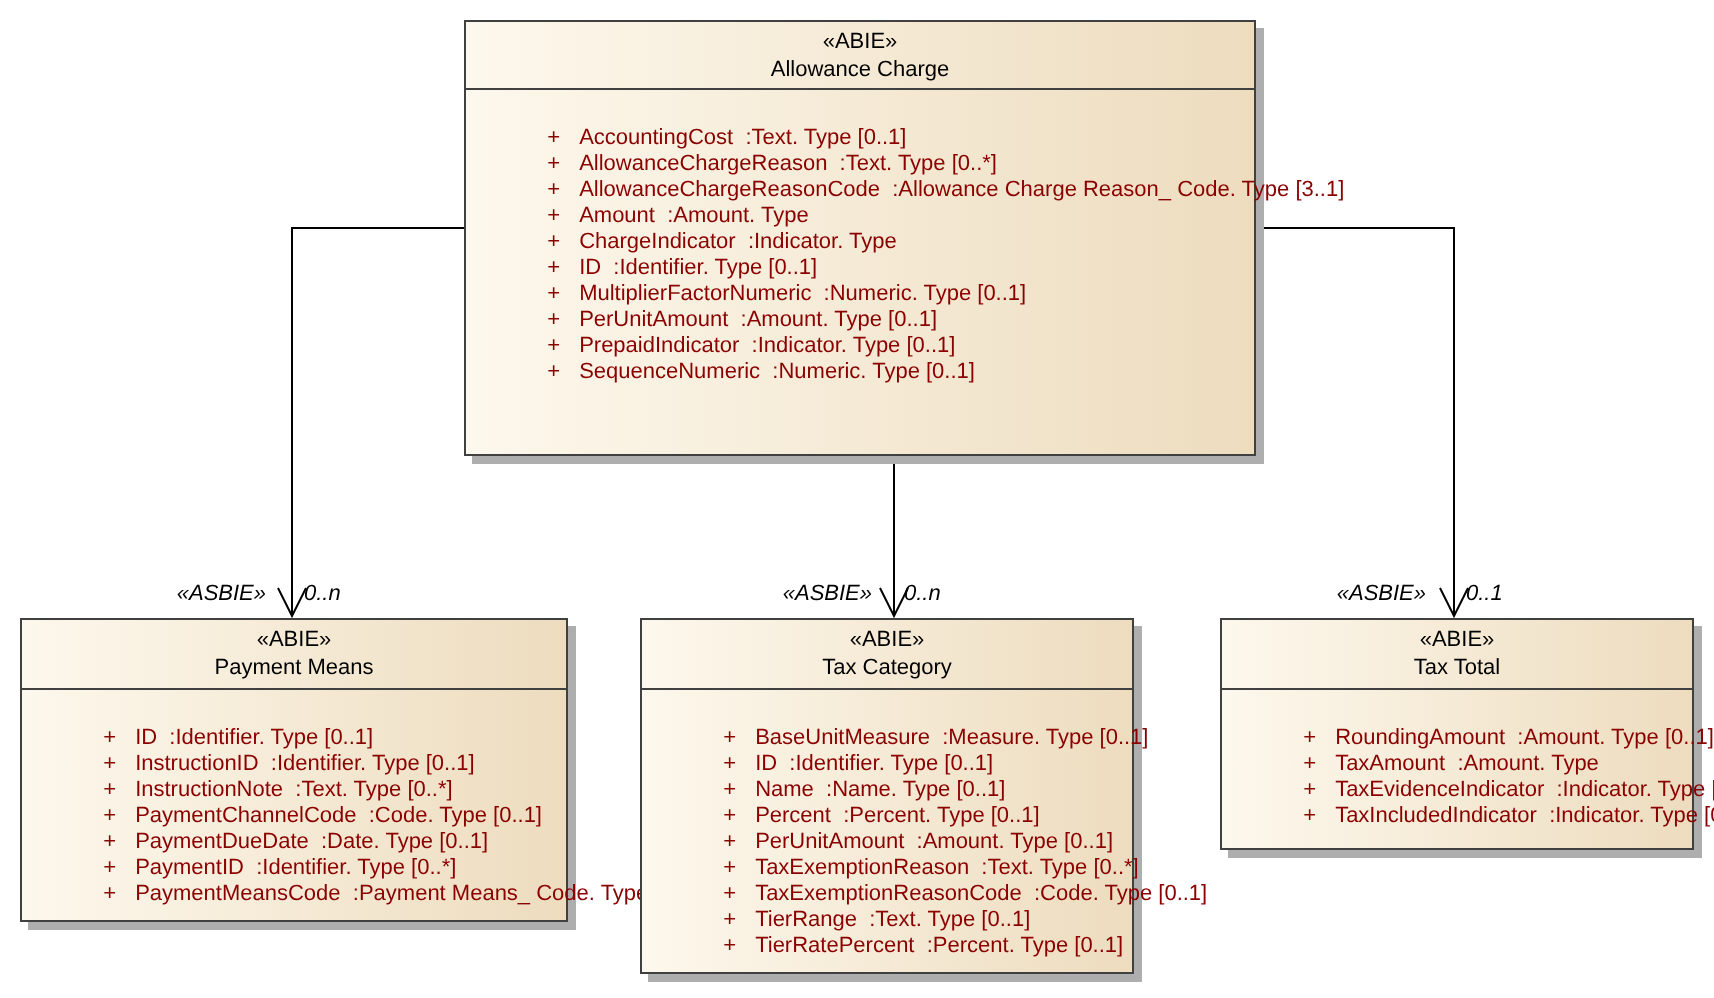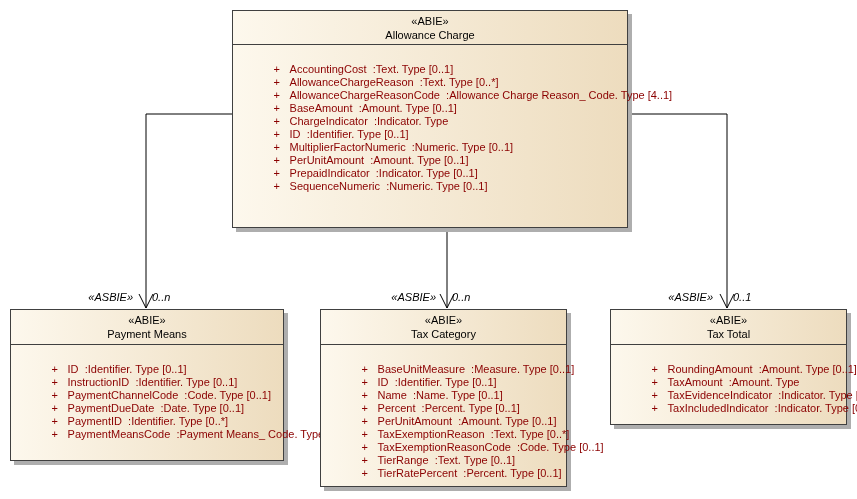--- a/index.html
+++ b/index.html
@@ -88,27 +88,27 @@
         <div class="attr-row">
           <span class="vis">+</span><span class="attr-text">AccountingCost  :Text. Type [0..1]</span>
         </div>
 
 
         <div class="attr-row">
           <span class="vis">+</span><span class="attr-text">AllowanceChargeReason  :Text. Type [0..*]</span>
         </div>
 
         <div class="attr-row">
-          <span class="vis">+</span><span class="attr-text">AllowanceChargeReasonCode  :Allowance Charge Reason_ Code. Type [4..1]</span>
-        </div>
-
-
-        <div class="attr-row">
-          <span class="vis">+</span><span class="attr-text">BaseAmount  :Amount. Type [0..1]</span>
-        </div>
+          <span class="vis">+</span><span class="attr-text">AllowanceChargeReasonCode  :Allowance Charge Reason_ Code. Type [3..1]</span>
+        </div>
+
+        <div class="attr-row">
+          <span class="vis">+</span><span class="attr-text">Amount  :Amount. Type</span>
+        </div>
+
 
         <div class="attr-row">
           <span class="vis">+</span><span class="attr-text">ChargeIndicator  :Indicator. Type</span>
         </div>
 
         <div class="attr-row">
           <span class="vis">+</span><span class="attr-text">ID  :Identifier. Type [0..1]</span>
         </div>
 
         <div class="attr-row">
@@ -137,20 +137,23 @@
     <div class="uml-attrs">
 
         <div class="attr-row">
           <span class="vis">+</span><span class="attr-text">ID  :Identifier. Type [0..1]</span>
         </div>
 
         <div class="attr-row">
           <span class="vis">+</span><span class="attr-text">InstructionID  :Identifier. Type [0..1]</span>
         </div>
 
+        <div class="attr-row">
+          <span class="vis">+</span><span class="attr-text">InstructionNote  :Text. Type [0..*]</span>
+        </div>
 
         <div class="attr-row">
           <span class="vis">+</span><span class="attr-text">PaymentChannelCode  :Code. Type [0..1]</span>
         </div>
 
         <div class="attr-row">
           <span class="vis">+</span><span class="attr-text">PaymentDueDate  :Date. Type [0..1]</span>
         </div>
 
         <div class="attr-row">

